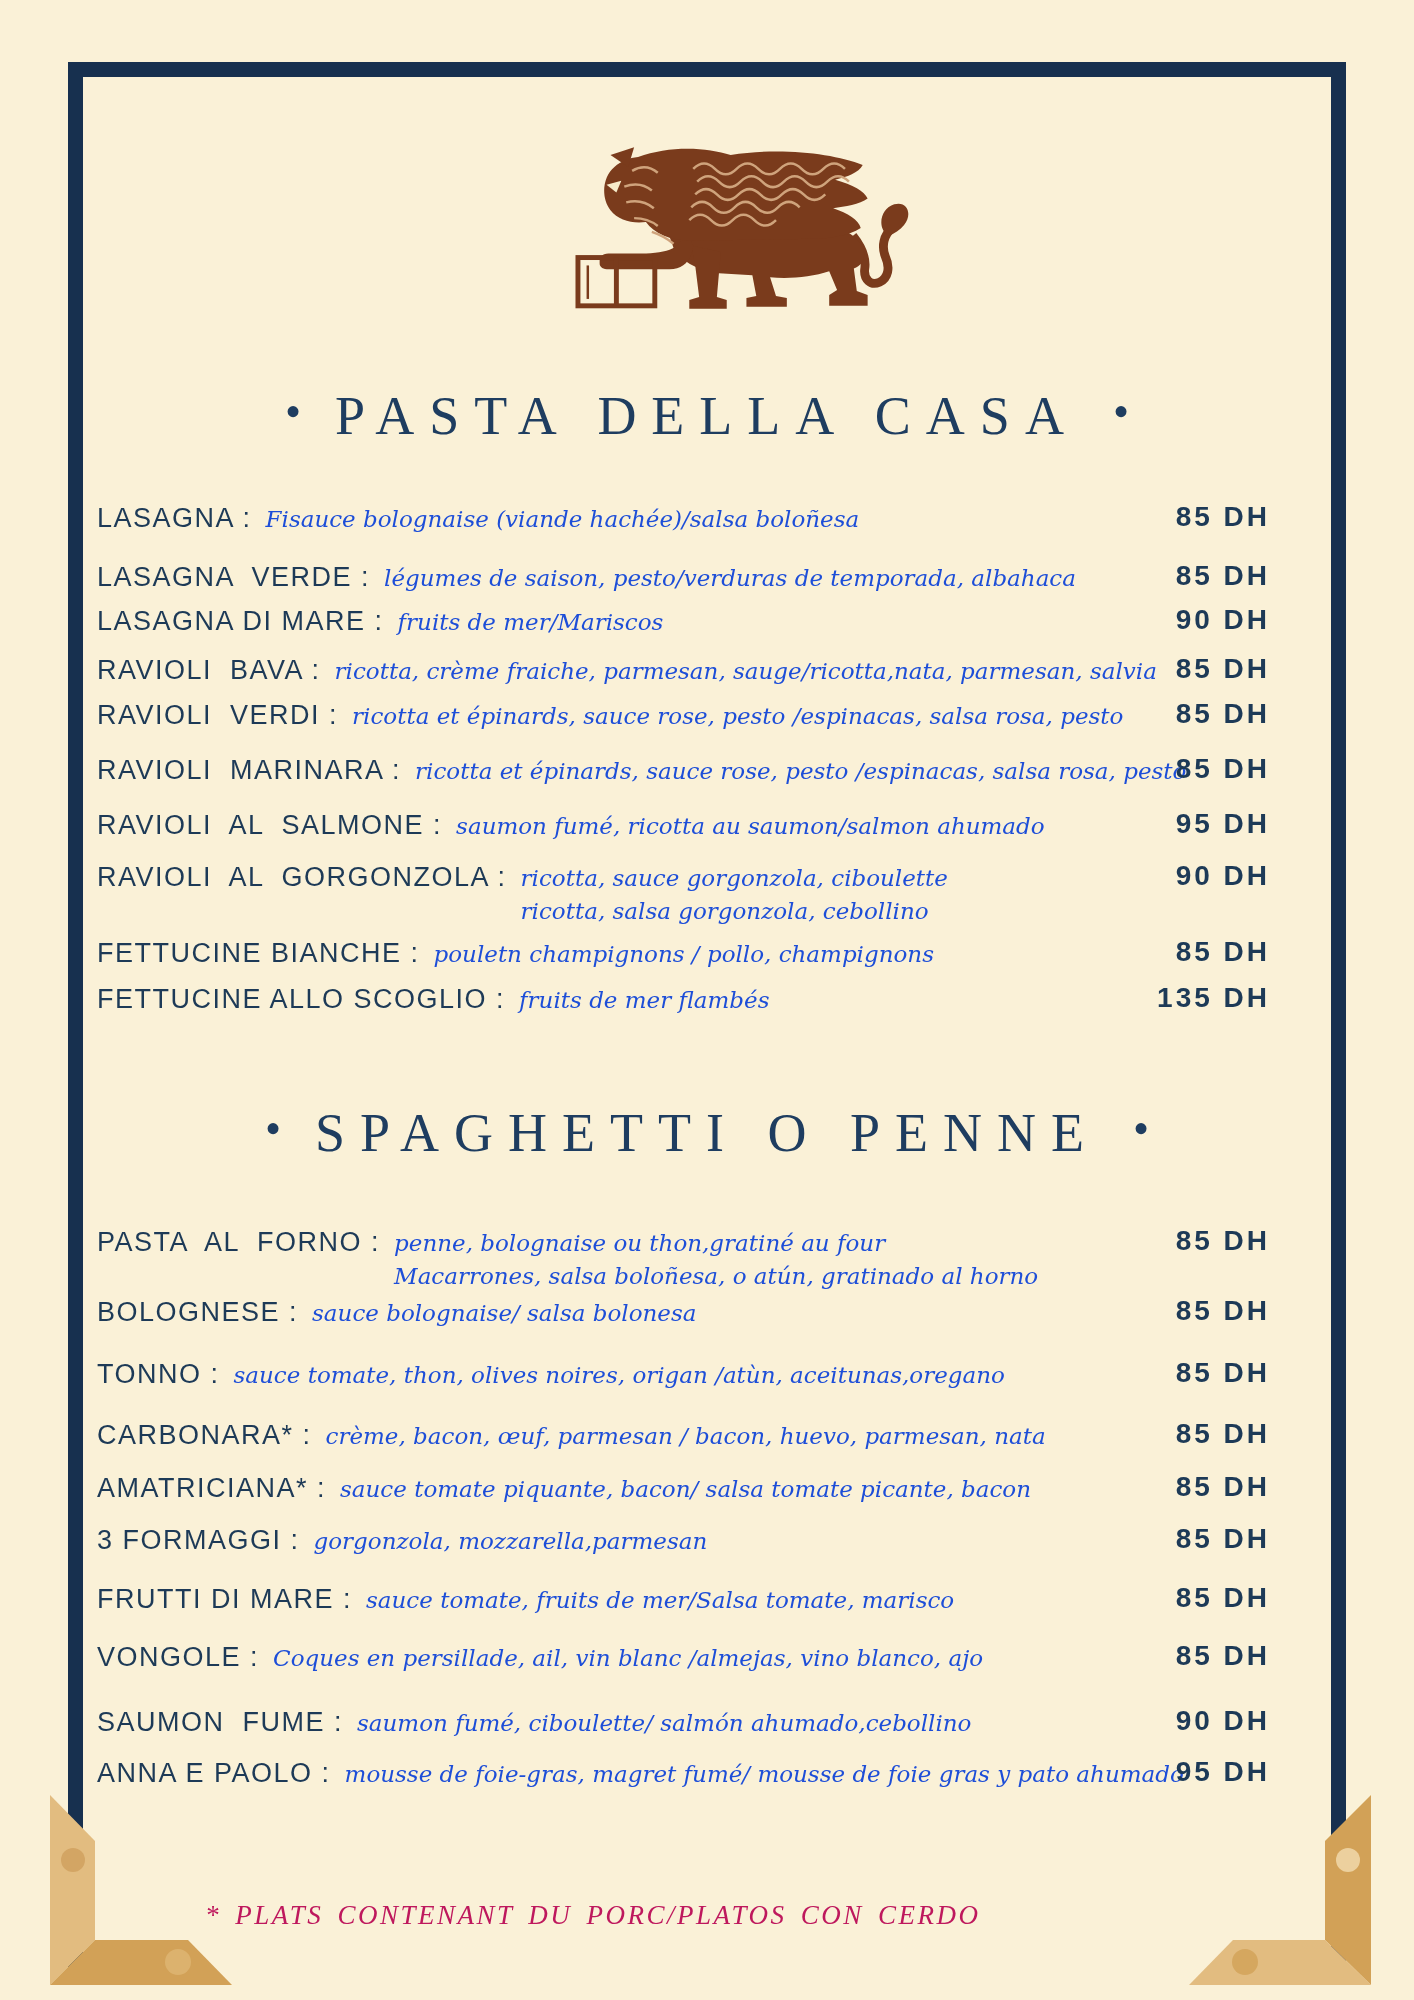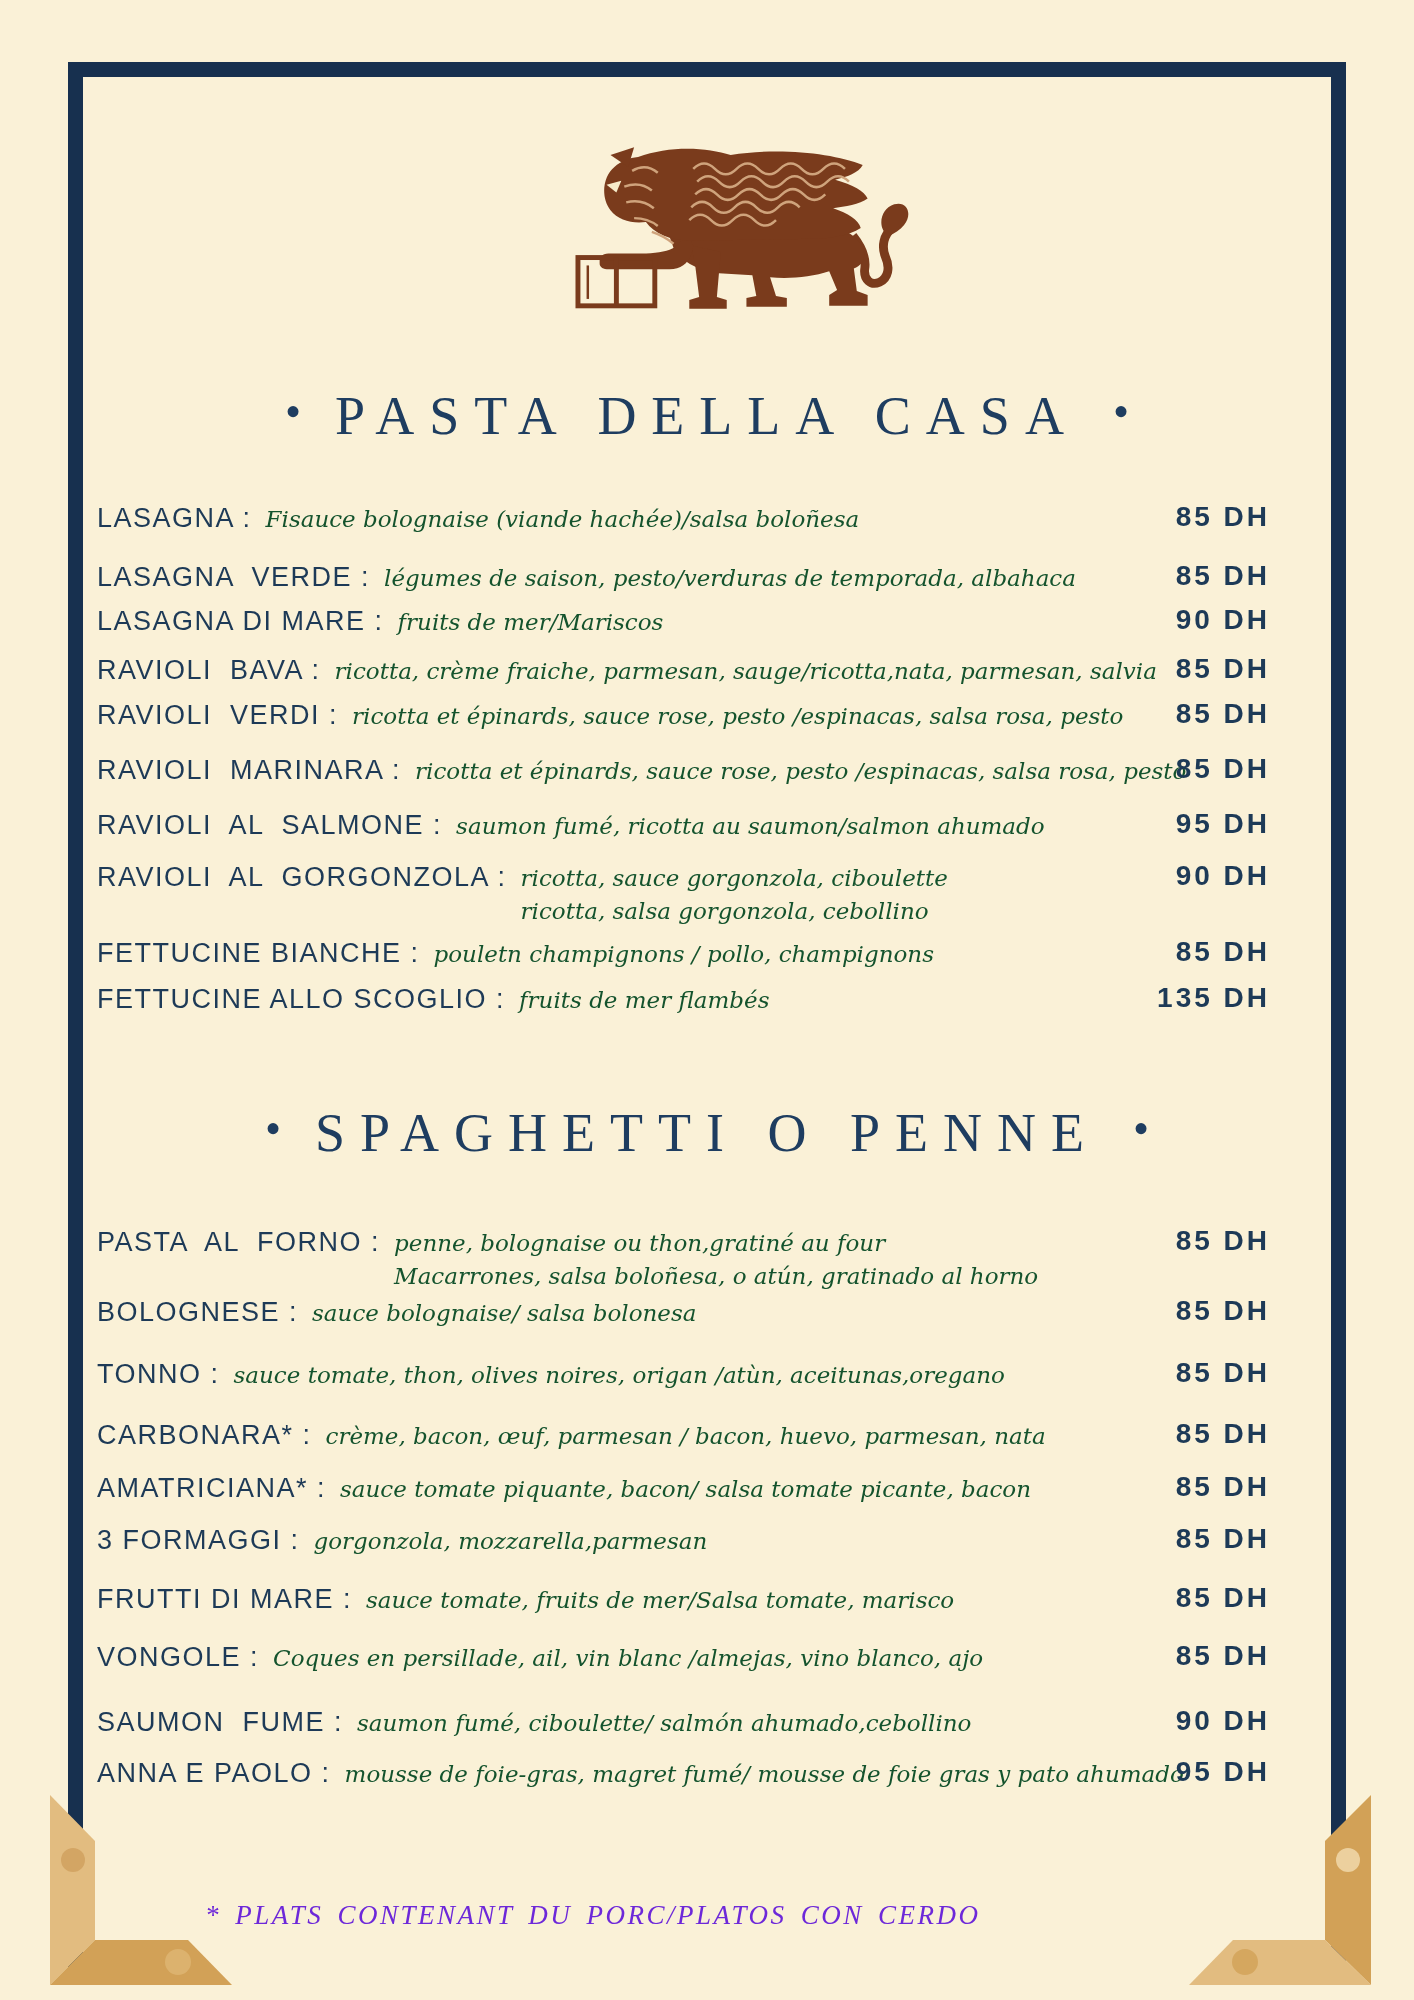--- a/index.html
+++ b/index.html
@@ -12,26 +12,26 @@
   .heading{position:absolute;left:0;width:100%;display:flex;justify-content:center;
            align-items:center;gap:34px;}
   .heading-title{font-family:"Liberation Serif",serif;font-size:54px;line-height:62px;
                  color:#1e3d60;letter-spacing:15px;white-space:pre;}
   .heading-bullet{font-family:"Liberation Serif",serif;font-size:46px;line-height:46px;
                   color:#1e3d60;transform:translateY(-4px);}
   .row{position:absolute;left:97px;right:144px;display:flex;align-items:baseline;}
   .iname{flex:none;font-weight:400;font-size:27px;color:#1d3a57;letter-spacing:1.5px;
          white-space:pre;}
   .idesc{flex:none;font-family:"DejaVu Serif",serif;font-style:italic;font-size:23px;
-         color:#14532d;margin-left:14px;white-space:pre-line;line-height:1.45;}
+         color:#1d4ed8;margin-left:14px;white-space:pre-line;line-height:1.45;}
   .iprice{position:absolute;right:0;top:-2px;font-weight:700;font-size:28px;
           color:#1d3a57;letter-spacing:3px;white-space:pre;}
   .footer-note{position:absolute;left:205px;top:1900px;font-family:"Liberation Serif",serif;
                font-style:italic;font-size:27px;letter-spacing:2.5px;word-spacing:5px;
-               color:#6d28d9;white-space:pre;}
+               color:#be185d;white-space:pre;}
   .corner{position:absolute;width:200px;height:200px;top:1790px;}
   .corner.left{left:40px;} .corner.right{left:1174px;}
 </style>
 </head>
 <body>
 
 <div class="page">
 
   <div class="frame"></div>
 

